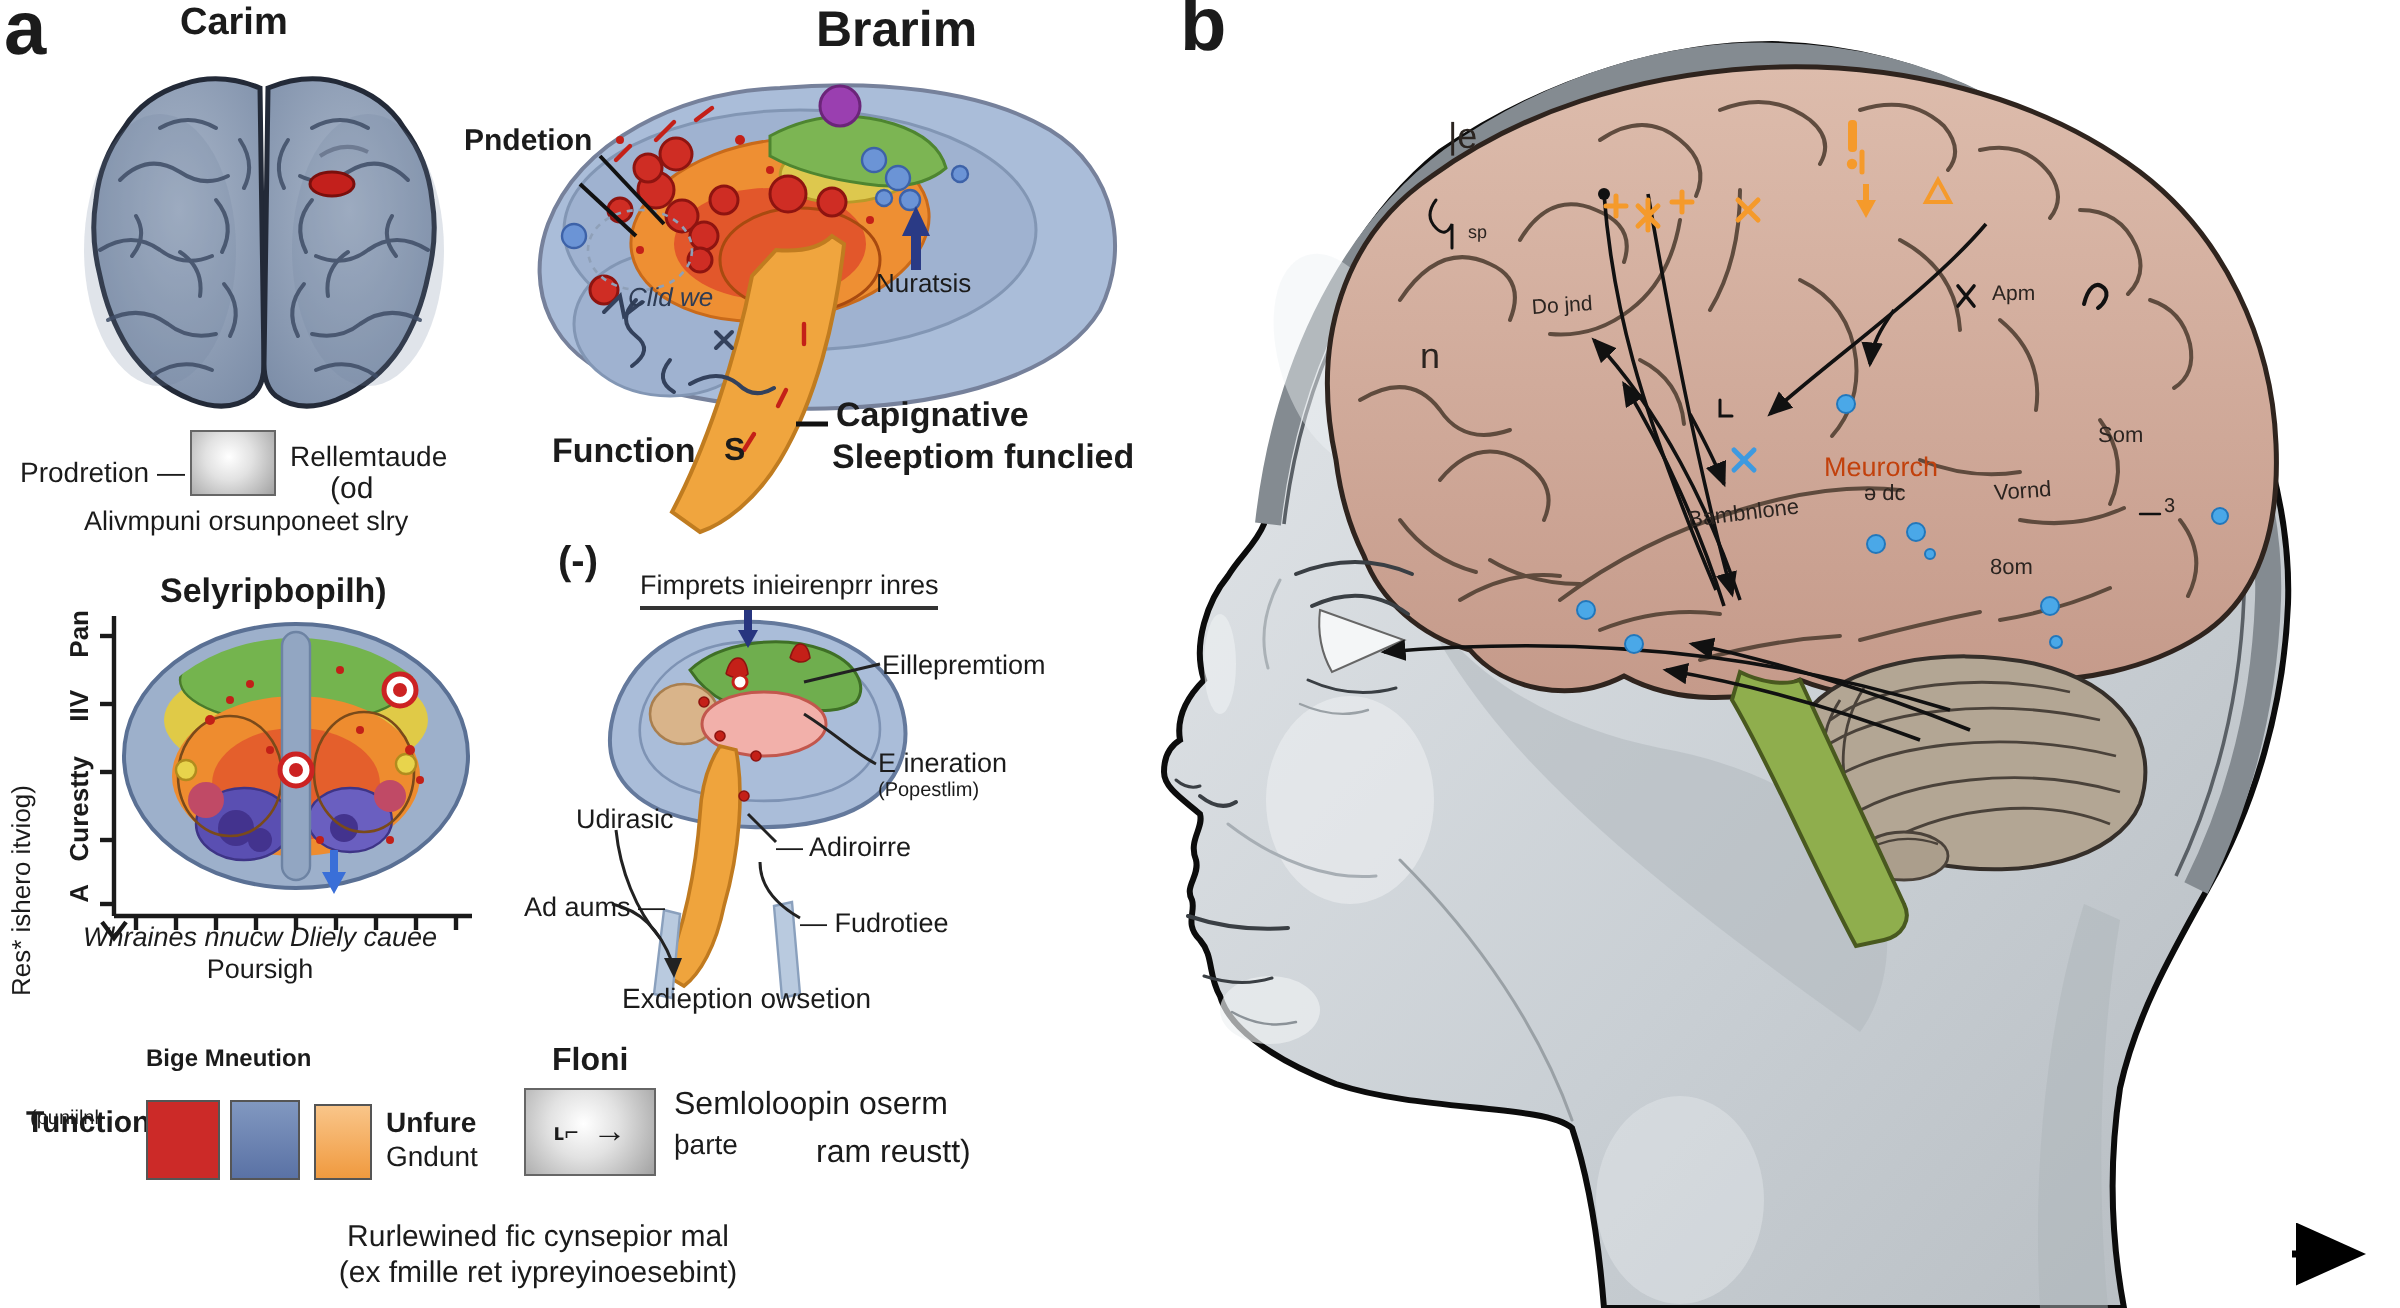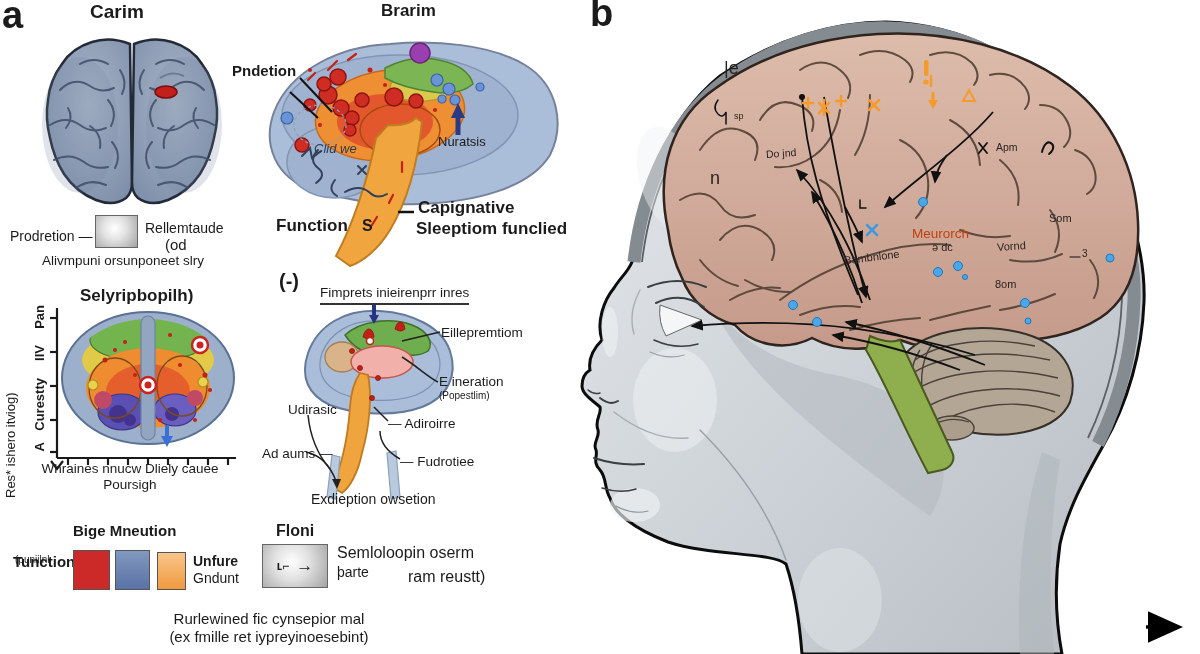--- a/index.html
+++ b/index.html
@@ -126,21 +126,21 @@
     <g stroke="#111" stroke-width="2" fill="none">
       <path d="M50,48 L82,82"></path>
         <path d="M40,62 L68,88"></path>
     </g>
     <g>
       <line x1="208" y1="105" x2="208" y2="86" stroke="#2a3a85" stroke-width="5"></line>
       <polygon points="201,88 215,88 208,73" fill="#2a3a85"></polygon>
     </g>
     <line x1="148" y1="182" x2="164" y2="182" stroke="#111" stroke-width="2.5"></line>
   </svg>
-  <div class="lbl b" style="left:381px;top:1px;font-size:17px;">Brarim</div>
+  <div class="lbl b" style="left:408px;top:1px;font-size:25px;">Brarim</div>
   <div class="lbl b" style="left:232px;top:63px;font-size:15px;">Pndetion</div>
   <div class="lbl" style="left:314px;top:142px;font-size:13px;font-style:italic;color:#2e3c55;">Clid we</div>
   <div class="lbl" style="left:438px;top:135px;font-size:13px;">Nuratsis</div>
   <div class="lbl b" style="left:276px;top:216px;font-size:17px;">Function</div>
   <div class="lbl b" style="left:362px;top:217px;font-size:16px;">S</div>
   <div class="lbl b" style="left:418px;top:198px;font-size:17px;">Capignative</div>
   <div class="lbl b" style="left:416px;top:219px;font-size:17px;">Sleeptiom funclied</div>
 
   <div class="legend-box grad-gray" style="left:95px;top:215px;width:43px;height:33px;"></div>
   <div class="lbl" style="left:10px;top:229px;font-size:14px;">Prodretion —</div>
@@ -216,21 +216,21 @@
         <line x1="198" y1="158" x2="198" y2="165"></line>
         <line x1="218" y1="158" x2="218" y2="165"></line>
       <path d="M41,161 l6,8 l6,-8" fill="none"></path>
     </g>
   </svg>
   <div class="lbl vtext" style="left:4px;top:338px;font-size:13px;height:160px;">Res* ishero itviog)</div>
   <div class="lbl vtext b" style="left:33px;top:305px;font-size:13px;">Pan</div>
   <div class="lbl vtext b" style="left:33px;top:345px;font-size:13px;">IIV</div>
   <div class="lbl vtext b" style="left:33px;top:378px;font-size:13px;">Curestty</div>
   <div class="lbl vtext b" style="left:33px;top:442px;font-size:13px;">A</div>
-  <div class="lbl" style="left:40px;top:461px;width:180px;text-align:center;font-size:13.5px;">Whraines nnucw Dliely cauee</div>
+  <div class="lbl" style="left:40px;top:461px;width:180px;text-align:center;font-size:13.5px;font-style:italic;">Whraines nnucw Dliely cauee</div>
   <div class="lbl" style="left:40px;top:477px;width:180px;text-align:center;font-size:13.5px;">Poursigh</div>
 
   <div class="lbl b" style="left:279px;top:270px;font-size:20px;">(-)</div>
   <div class="lbl underlined" style="left:320px;top:285px;font-size:13.5px;">Fimprets inieirenprr inres</div>
   <svg style="left:290px;top:295px;" width="180" height="215" viewBox="0 0 180 215">
     <path d="M90,16 C55,14 28,30 18,58 C10,82 18,100 40,110 C65,120 105,122 132,112 C158,102 168,80 160,56 C152,32 122,18 90,16 Z" fill="#aabdd9" stroke="#64799c" stroke-width="2"></path>
     <path d="M88,26 C60,25 40,38 32,58 C26,76 33,90 50,98 C72,107 104,108 126,100 C146,92 154,76 148,58 C141,38 116,27 88,26 Z" fill="none" stroke="#7e93b4" stroke-width="1.3"></path>
     <path d="M55,40 C70,26 100,22 122,30 C138,36 144,48 138,56 C126,64 108,58 96,60 C80,62 64,54 55,40 Z" fill="#6fae4e" stroke="#3f7026" stroke-width="1.5"></path>
     <ellipse cx="52" cy="62" rx="17" ry="15" fill="#d9b48a" stroke="#a97f4f" stroke-width="1.3"></ellipse>
     <ellipse cx="92" cy="67" rx="31" ry="16" fill="#f2b0aa" stroke="#c2574d" stroke-width="1.5"></ellipse>
@@ -262,21 +262,21 @@
   </svg>
   <div class="lbl" style="left:441px;top:325px;font-size:13.5px;">Eillepremtiom</div>
   <div class="lbl" style="left:439px;top:374px;font-size:13.5px;">E ineration</div>
   <div class="lbl" style="left:439px;top:390px;font-size:10px;">(Popestlim)</div>
   <div class="lbl" style="left:288px;top:402px;font-size:13.5px;">Udirasic</div>
   <div class="lbl" style="left:262px;top:446px;font-size:13.5px;">Ad aums —</div>
   <div class="lbl" style="left:388px;top:416px;font-size:13.5px;">— Adiroirre</div>
   <div class="lbl" style="left:400px;top:454px;font-size:13.5px;">— Fudrotiee</div>
   <div class="lbl" style="left:311px;top:492px;font-size:14px;">Exdieption owsetion</div>
 
-  <div class="lbl b" style="left:73px;top:523px;font-size:15px;">Bige Mneution</div>
+  <div class="lbl b" style="left:73px;top:523px;font-size:12px;">Bige Mneution</div>
   <div class="lbl b" style="left:13px;top:554px;font-size:15px;">Tunction</div>
   <div class="lbl" style="left:15px;top:554px;font-size:10px;">(puniilnl</div>
   <div class="legend-box" style="left:73px;top:550px;width:37px;height:40px;background:#cc2a28;border-color:#555;"></div>
   <div class="legend-box" style="left:115px;top:550px;width:35px;height:40px;background:linear-gradient(180deg,#8198c0,#5a72a5);border-color:#555;"></div>
   <div class="legend-box" style="left:157px;top:552px;width:29px;height:38px;background:linear-gradient(180deg,#f9c589,#f09a3f);border-color:#555;"></div>
   <div class="lbl b" style="left:193px;top:554px;font-size:14px;">Unfure</div>
   <div class="lbl" style="left:193px;top:571px;font-size:14px;">Gndunt</div>
 
   <div class="lbl b" style="left:276px;top:522px;font-size:16px;">Floni</div>
   <div class="legend-box grad-gray" style="left:262px;top:544px;width:66px;height:44px;display:flex;align-items:center;justify-content:center;">

